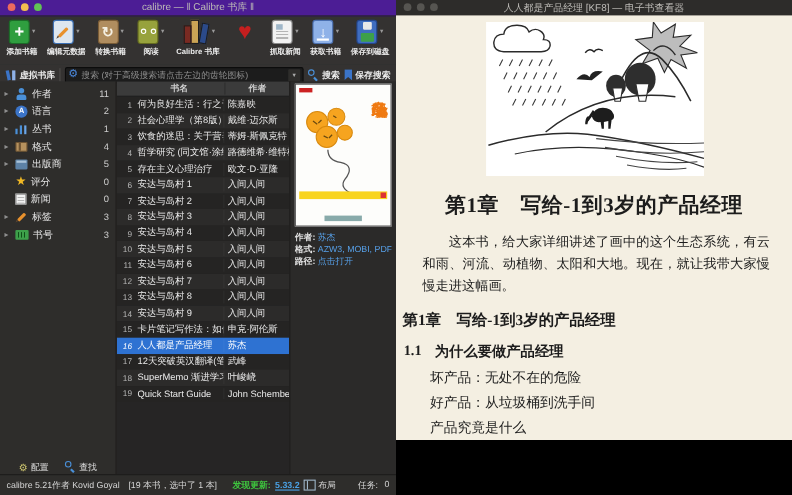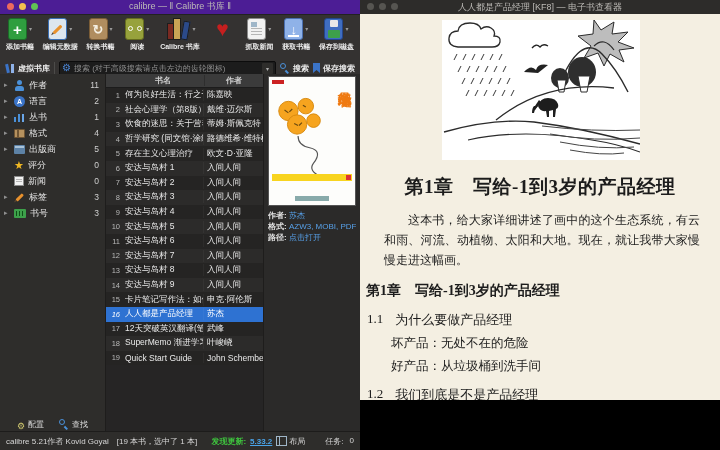--- a/index.html
+++ b/index.html
@@ -132,21 +132,21 @@
 
   
   .viewer{position:absolute;left:360px;top:0;width:360px;height:400px;background:#f4efe2;overflow:hidden}
   .vw-titlebar{position:relative;height:14px;background:#2d2c2a;display:flex;align-items:center;justify-content:center}
   .vw-page{position:relative;height:436px;overflow:hidden;color:#1c1c1c;font-family:"Liberation Serif",serif}
   .illus{position:absolute;left:82px;top:6px;width:198px;height:140px;background:#fff}
   .vw-flow{position:absolute;left:0;right:0;top:152px}
   .chapter-title{margin:8px 6px 0 6px;text-align:center;font-size:19px;font-weight:bold;letter-spacing:0.5px}
   .vw-para{margin:11px 20px 0 24px;font-size:12px;line-height:1.65;text-align:justify;text-indent:2em}
   .sec-head{margin:12px 6px 0 6px;font-size:14px;font-weight:bold}
-  .sub-head{margin:11px 0 0 7px;font-size:13px;font-weight:normal;display:flex;gap:12px}
+  .sub-head{margin:11px 0 0 7px;font-size:13px;font-weight:bold;display:flex;gap:12px}
   .toc-line{margin:6px 0 0 31px;font-size:12.5px;line-height:1.35}
   .vw-progress{position:absolute;right:16px;bottom:3px;font-size:8px;color:#8a8a8a;font-family:"Liberation Sans",sans-serif}
   .resize-corner{position:absolute;right:2px;bottom:2px;width:7px;height:7px;
     background:repeating-linear-gradient(135deg,transparent 0 2px,#b5b0a2 2px 3px)}
 </style>
 </head>
 <body>
 
 <div class="screen">
 
@@ -507,24 +507,20 @@
         <p class="vw-para">这本书，给大家详细讲述了画中的这个生态系统，有云和雨、河流、动植物、太阳和大地。现在，就让我带大家慢慢走进这幅画。</p>
         <h2 class="sec-head">第1章　写给-1到3岁的产品经理</h2>
 
         <h3 class="sub-head">
           <span>1.1</span>
           <span>为什么要做产品经理</span>
         </h3>
         <div class="toc-line">坏产品：无处不在的危险</div>
         <div class="toc-line">好产品：从垃圾桶到洗手间</div>
 
-        <h3 class="sub-head">
-          <span>1.2</span>
-          <span>我们到底是不是产品经理</span>
-        </h3>
         <div class="toc-line">产品究竟是什么</div>
         <div class="toc-line">产品经理横空出世</div>
 
       </div>
 
       <span class="vw-progress">5%</span>
       <span class="resize-corner"></span>
     </div>
   </section>
 </div>

